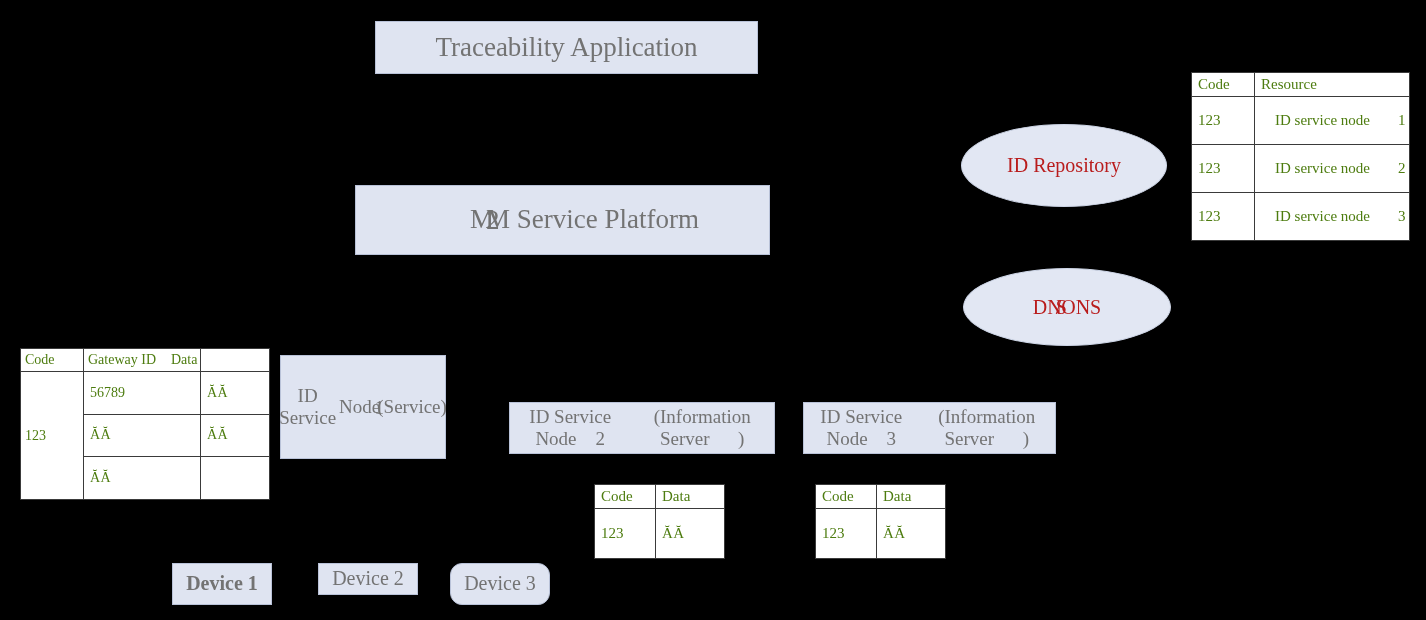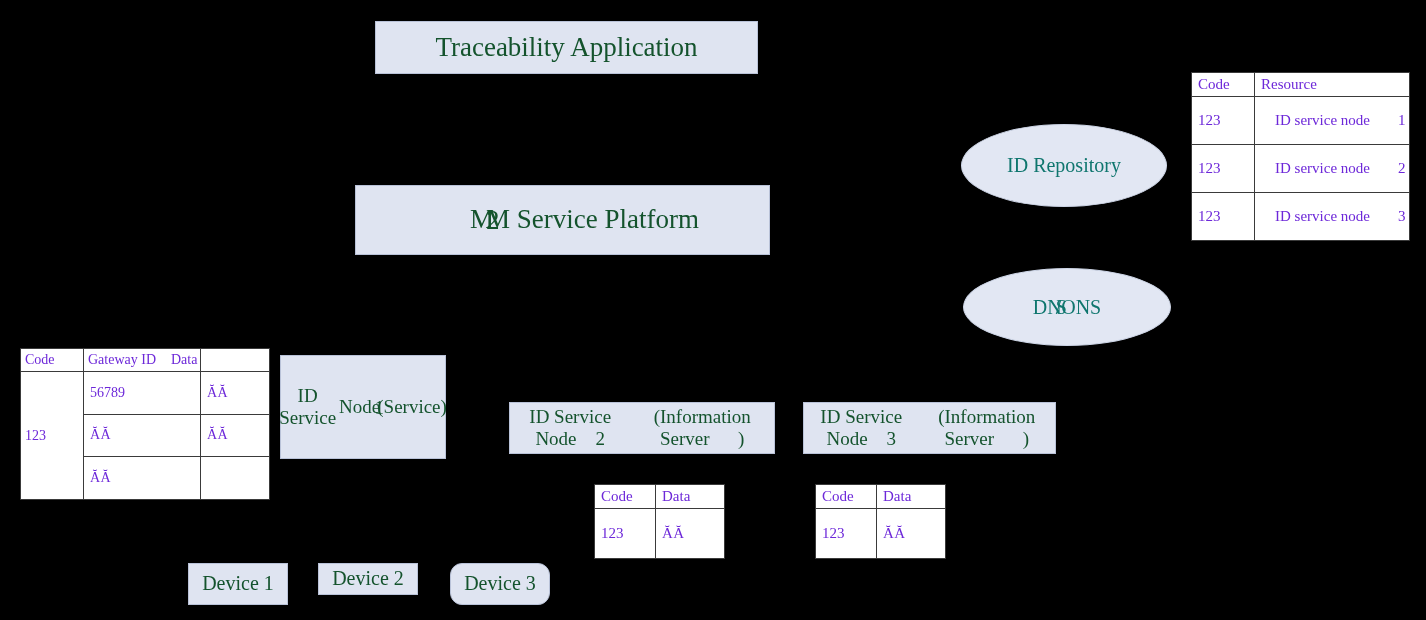--- a/index.html
+++ b/index.html
@@ -21,53 +21,53 @@
 
   
   .box {
     background: #dfe4f1;
     border: 1px solid #b9c2d8;
     display: flex;
     align-items: center;
     justify-content: center;
     text-align: center;
     line-height: 1.18;
-    color: #14532d;
+    color: #737373;
     box-sizing: border-box;
   }
   .box-lines {
     display: flex;
     flex-direction: row;
     align-items: center;
     justify-content: center;
   }
 
   
   .ellipse {
     background: #e2e7f3;
     border: 1px solid #cdd5e6;
     border-radius: 50%;
     display: flex;
     align-items: center;
     justify-content: center;
     text-align: right;
-    color: #0f766e;
+    color: #b91c1c;
     box-sizing: border-box;
   }
 
   
   table.grid {
     border-collapse: collapse;
     background: #ffffff;
     table-layout: fixed;
   }
   table.grid td, table.grid th {
     border: 1px solid #3a3a3a;
     background: #ffffff;
-    color: #6d28d9;
+    color: #4d7c0f;
     font-weight: normal;
     text-align: left;
     padding: 3px 6px;
     vertical-align: middle;
     white-space: nowrap;
     overflow: visible;
   }
   .cell-center { text-align: center; }
 
   
@@ -217,21 +217,21 @@
     </thead>
     <tbody>
       <tr>
         <td>123</td>
         <td class="cell-center mojibake">ĂĂ</td>
       </tr>
     </tbody>
   </table>
 </div>
 
-<div class="abs box" style="left:188px; top:563px; width:100px; height:42px; font-size:20px;">
+<div class="abs box" style="left:172px; top:563px; width:100px; height:42px; font-size:20px;font-weight:bold;">
   <span>Device 1</span>
 </div>
 
 <div class="abs box" style="left:318px; top:563px; width:100px; height:32px; font-size:20px;">
   <span>Device 2</span>
 </div>
 
 <div class="abs box" style="left:450px; top:563px; width:100px; height:42px; font-size:20px;border-radius:12px;">
   <span>Device 3</span>
 </div>

